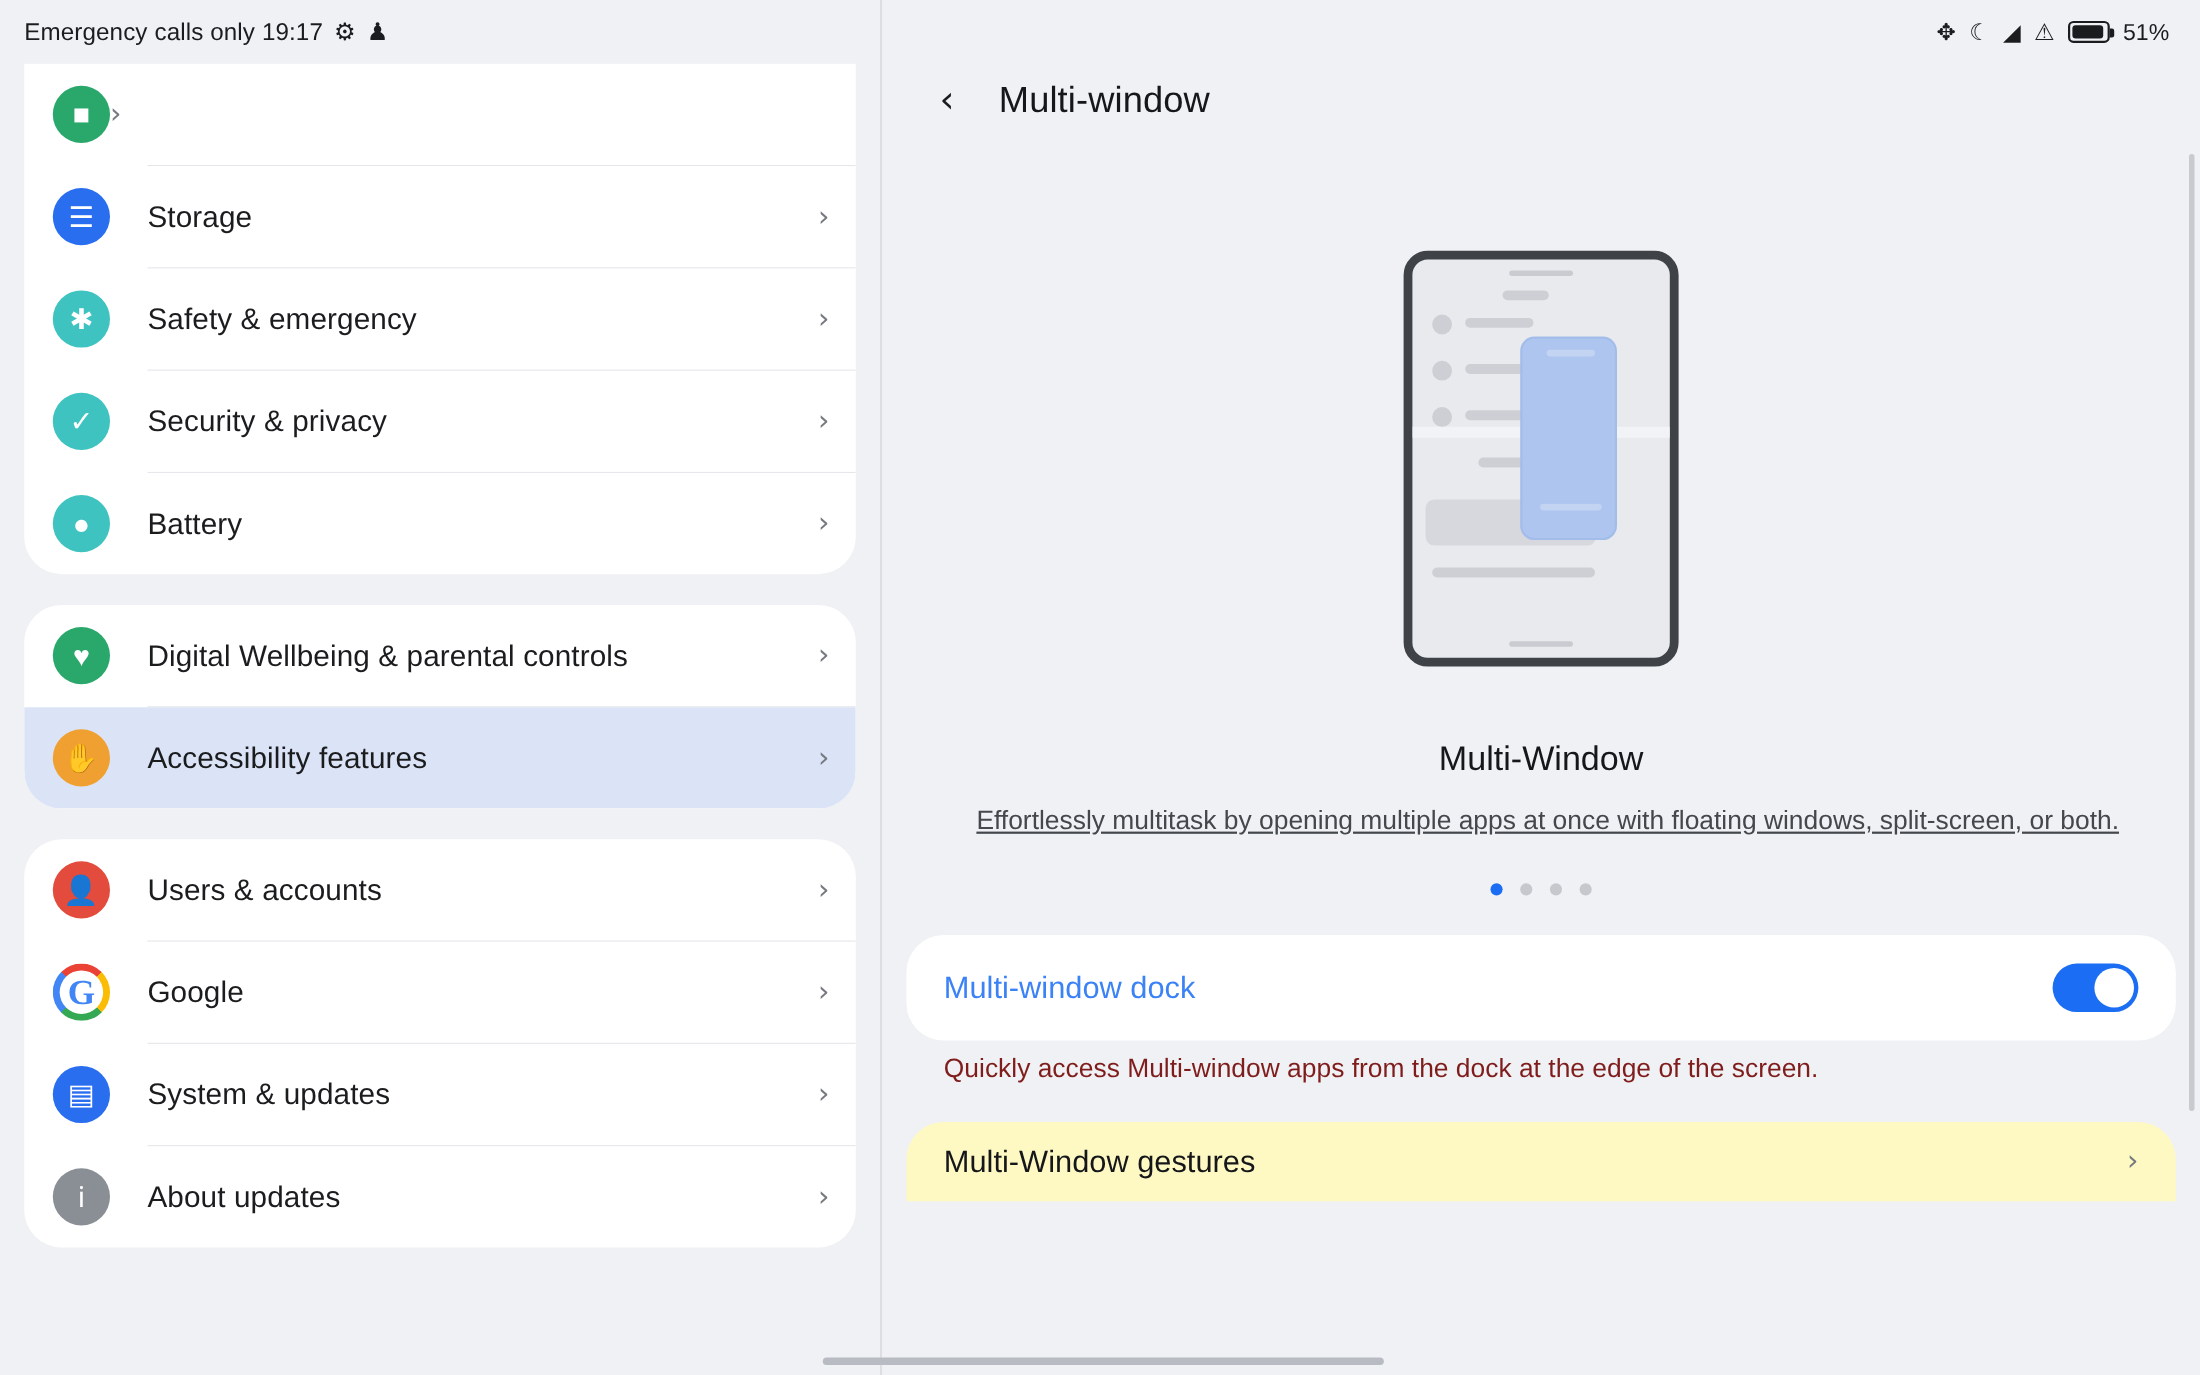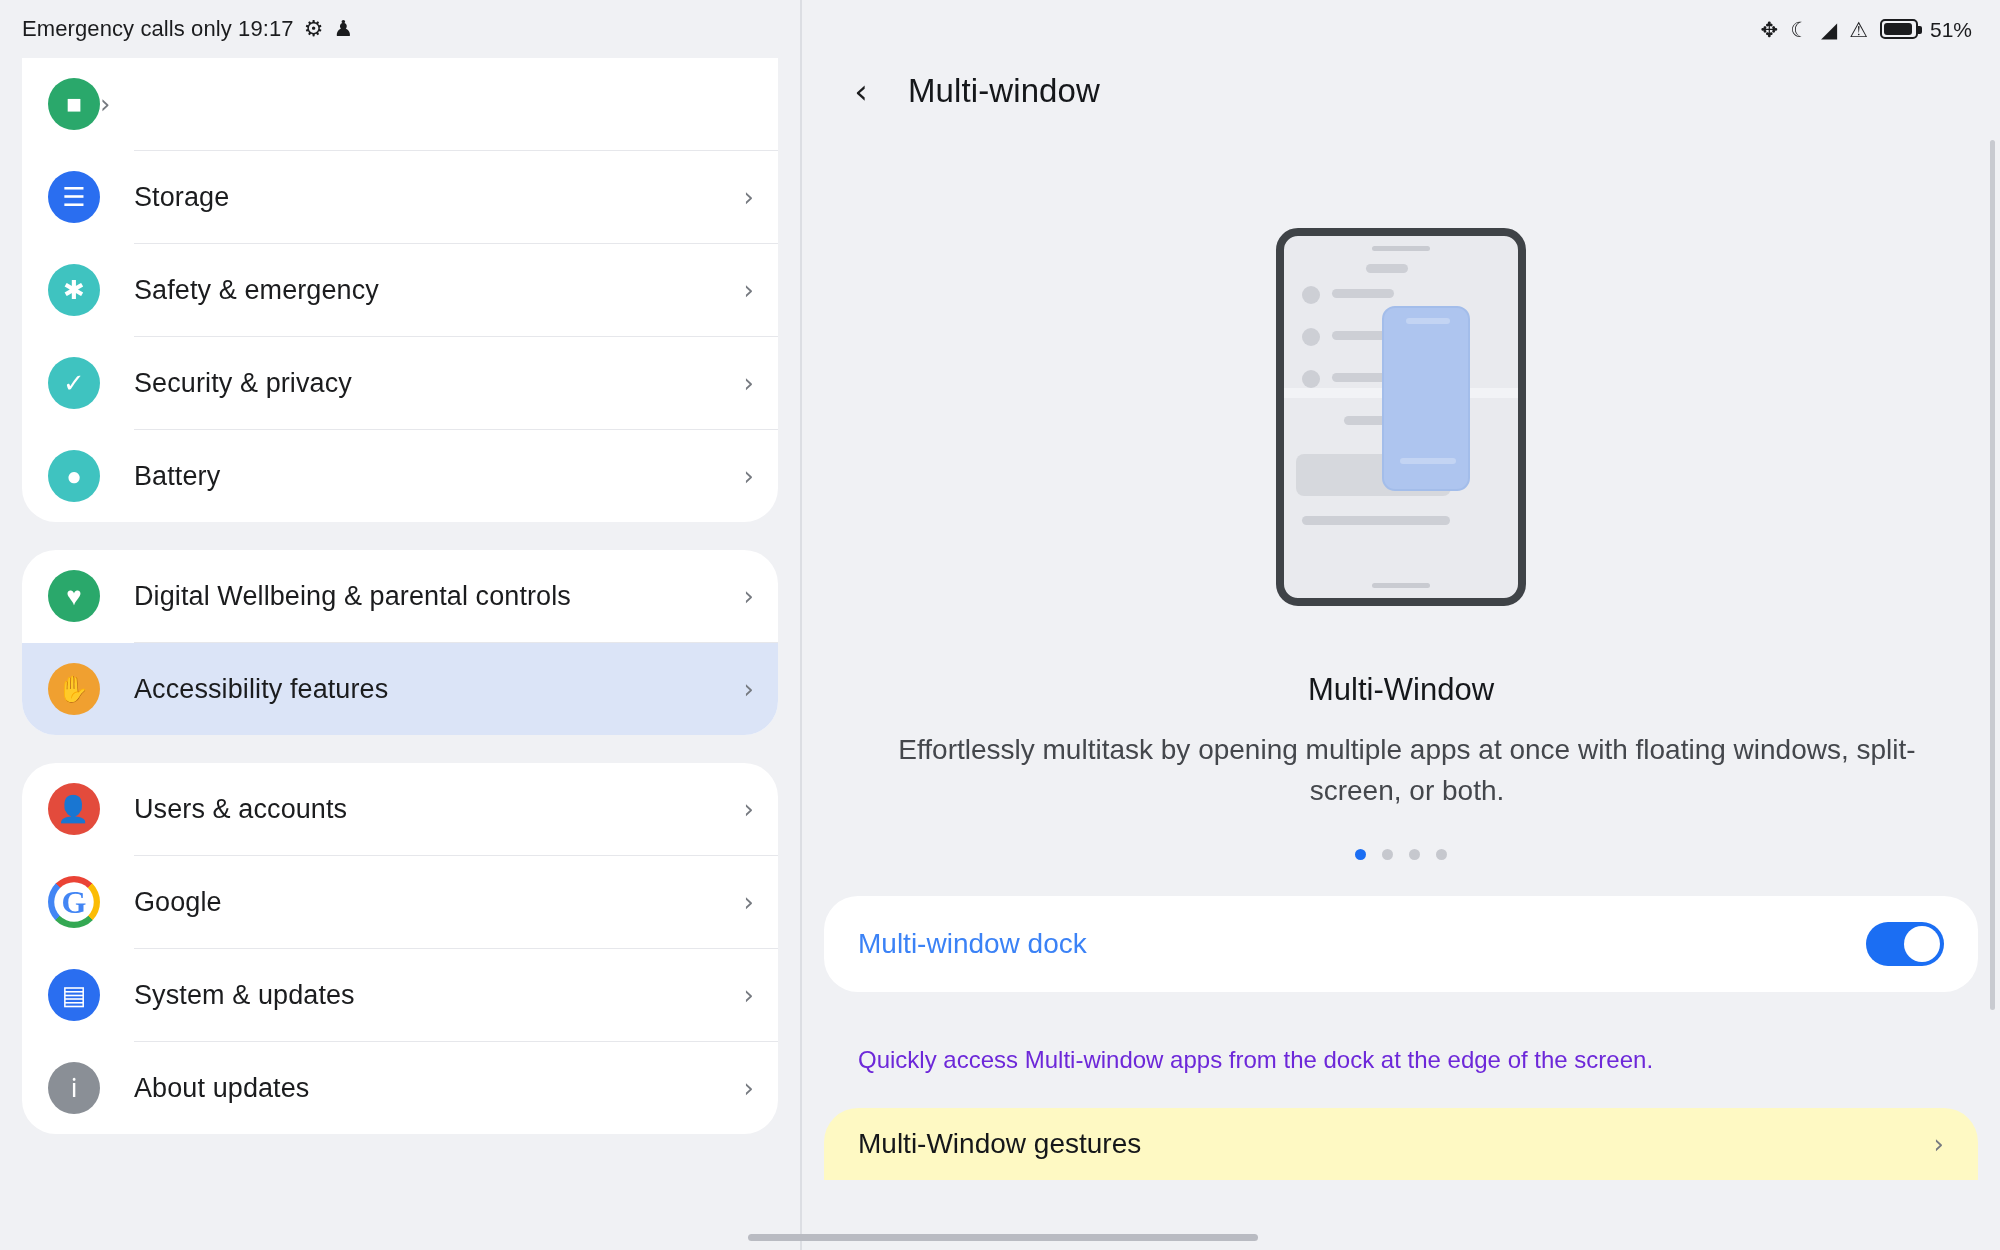--- a/index.html
+++ b/index.html
@@ -172,23 +172,24 @@
   }
   .tablet .float .fb { position: absolute; height: 6px; border-radius: 4px; background: #c3d4f3; }
   .tablet .midline { position: absolute; left: 0; right: 0; top: 152px; height: 10px; background: #f2f3f6; }
   .tablet .blockbig { position: absolute; left: 12px; top: 218px; width: 155px; height: 42px; border-radius: 8px; background: #d6d8dd; }
 
   .hero-title {
     text-align: center; font-size: 31px; color: #15171a;
     margin-top: -10px;
   }
   .hero-desc {
-    text-align: center; font-size: 28px; color: #44474c;
+    text-align: center; font-size: 24px; color: #44474c;
     line-height: 1.45;
     padding: 22px 58px 0 70px;
+    text-decoration: underline;
   }
   .dots {
     display: flex; justify-content: center; gap: 16px; margin-top: 38px;
   }
   .dots span { width: 11px; height: 11px; border-radius: 50%; background: #c6c8ce; display: block; }
   .dots span.on { background: #1b6ef3; }
 
   .rcard {
     background: #fff;
     border-radius: 34px;
@@ -200,23 +201,22 @@
   .rcard .rc-label { font-size: 28px; color: #3b82f6; flex: 1 1 auto; }
   .toggle {
     width: 78px; height: 44px; border-radius: 22px; background: #1b6ef3;
     position: relative; flex: 0 0 auto;
   }
   .toggle::after {
     content: ""; position: absolute; right: 4px; top: 4px;
     width: 36px; height: 36px; border-radius: 50%; background: #fff;
   }
   .rhelp {
-    font-size: 24px; color: #6d28d9;
-    padding: 26px 34px 0 56px;
-    margin-top: 28px;
+    font-size: 24px; color: #7f1d1d;
+    padding: 12px 34px 0 56px;
   }
   .rcard2 {
     background: #fef9c3;
     border-radius: 34px 34px 0 0;
     margin: 34px 22px 0 22px;
     padding: 0 34px;
     display: flex; align-items: center;
     height: 72px;
   }
   .rcard2 .rc-label { font-size: 28px; color: #15171a; flex: 1 1 auto; }

